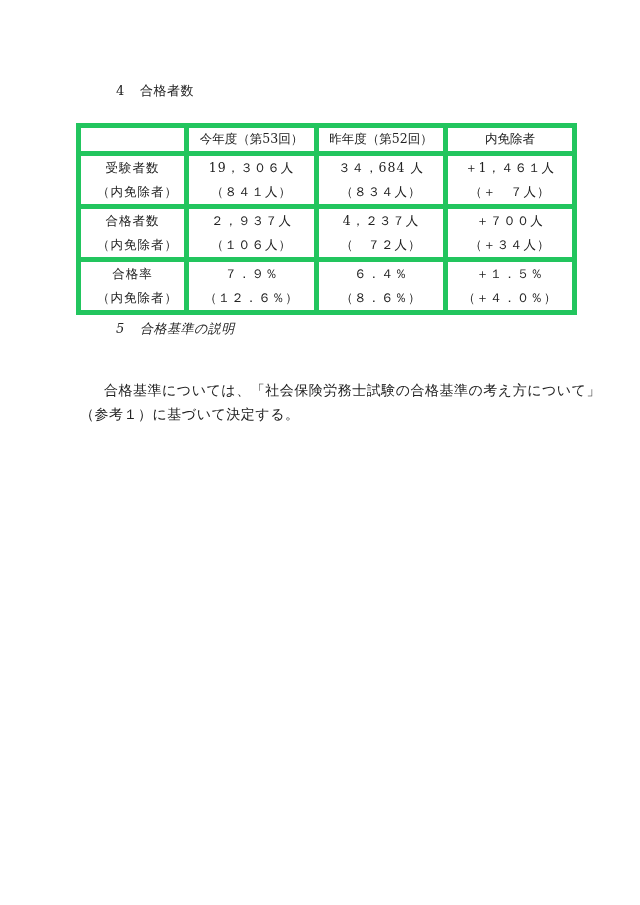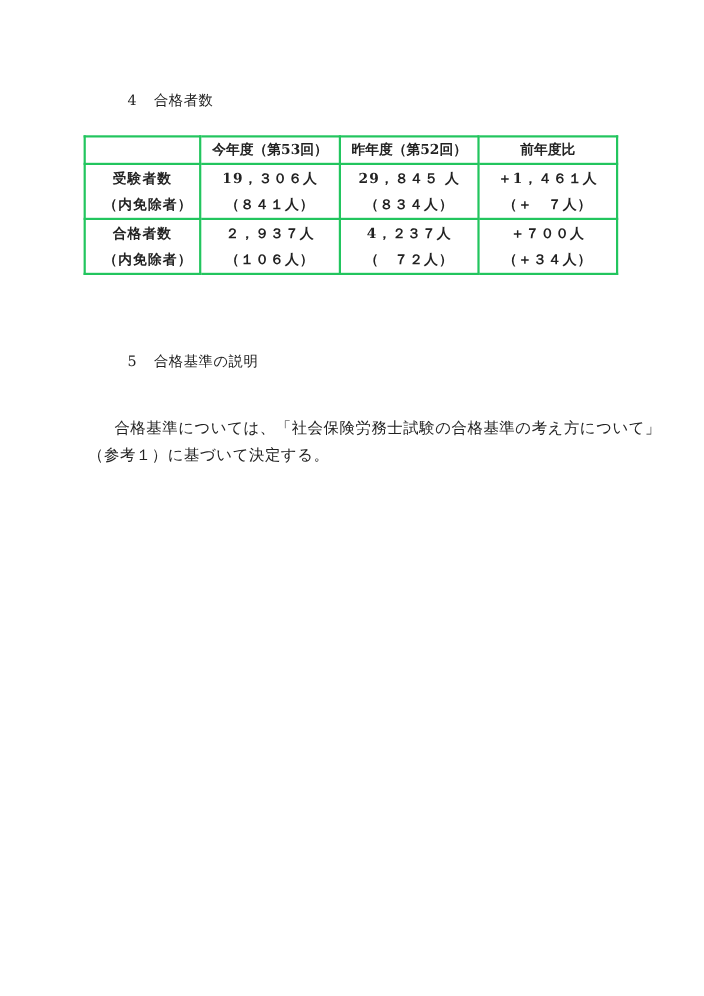--- a/index.html
+++ b/index.html
@@ -2,21 +2,21 @@
 <html><head>
 <meta charset="utf-8">
 <style>
   html, body { margin:0; padding:0; background:#ffffff; }
   body { width:640px; height:905px; position:relative; overflow:hidden;
          font-family:"DejaVu Serif","Liberation Serif",serif; color:#222; }
   .heading { position:absolute; font-size:13px; letter-spacing:0.5px;margin-left:36px; }
   .heading .num { display:inline-block; width:24px; }
   table.results { position:absolute; left:76px; top:123px; border-collapse:collapse;
                   font-size:12.5px; }
-  table.results td, table.results th { border:2px solid #22c55e; padding:0 6px; font-weight:bold; }
+  table.results td, table.results th { border:5px solid #22c55e; padding:0 6px; font-weight:normal; }
   table.results th { height:23px; text-align:center; }
   .c0 { width:84px; text-align:left; }
   .c1 { width:113px; }
   .c2 { width:112px; }
   .c3 { width:112px; }
   .cell { text-align:right; vertical-align:top; }
   .line { height:24px; line-height:24px; white-space:pre; letter-spacing:1px;text-align:center; }
   .label-sub { padding-left:10px; }
   .para { position:absolute; font-size:14px; line-height:24px; letter-spacing:0.5px; white-space:nowrap;margin-top:39px; }
 </style>
@@ -26,33 +26,33 @@
 <div class="heading" style="left:80px; top:82px;">
   <span class="num">4</span><span>合格者数</span>
 </div>
 
 <table class="results">
   <tbody>
       <tr>
     <th class="c0"></th>
     <th class="c1">今年度（第53回）</th>
     <th class="c2">昨年度（第52回）</th>
-    <th class="c3">前年度比</th>
+    <th class="c3">内免除者</th>
   </tr>
   <tr>
     <td class="c0">
       <div class="line">受験者数</div>
       <div class="line label-sub">（内免除者）</div>
     </td>
     <td class="cell">
       <div class="line">19，３０６人</div>
       <div class="line">（８４１人）</div>
     </td>
     <td class="cell">
-      <div class="line">29，８４５ 人</div>
+      <div class="line">３４，684 人</div>
       <div class="line">（８３４人）</div>
     </td>
     <td class="cell">
       <div class="line">＋1，４６１人</div>
       <div class="line">（＋　７人）</div>
     </td>
   </tr>
   <tr>
     <td class="c0">
       <div class="line">合格者数</div>
@@ -64,20 +64,38 @@
     </td>
     <td class="cell">
       <div class="line">4，２３７人</div>
       <div class="line">（　７２人）</div>
     </td>
     <td class="cell">
       <div class="line">＋７００人</div>
       <div class="line">（＋３４人）</div>
     </td>
   </tr>
+  <tr>
+    <td class="c0">
+      <div class="line">合格率</div>
+      <div class="line label-sub">（内免除者）</div>
+    </td>
+    <td class="cell">
+      <div class="line">７．９％</div>
+      <div class="line">（１２．６％）</div>
+    </td>
+    <td class="cell">
+      <div class="line">６．４％</div>
+      <div class="line">（８．６％）</div>
+    </td>
+    <td class="cell">
+      <div class="line">＋１．５％</div>
+      <div class="line">（＋４．０％）</div>
+    </td>
+  </tr>
 </tbody>
   </table>
 
-<div class="heading" style="left:80px; top:320px;">
+<div class="heading" style="left:80px; top:320px;font-style:italic;">
   <span class="num">5</span><span>合格基準の説明</span>
 </div>
 <div class="para" style="left:104px; top:339px;">合格基準については、「社会保険労務士試験の合格基準の考え方について」</div>
 <div class="para" style="left:80px; top:363px;text-align:right;">（参考１）に基づいて決定する。</div>
 
 </body></html>

